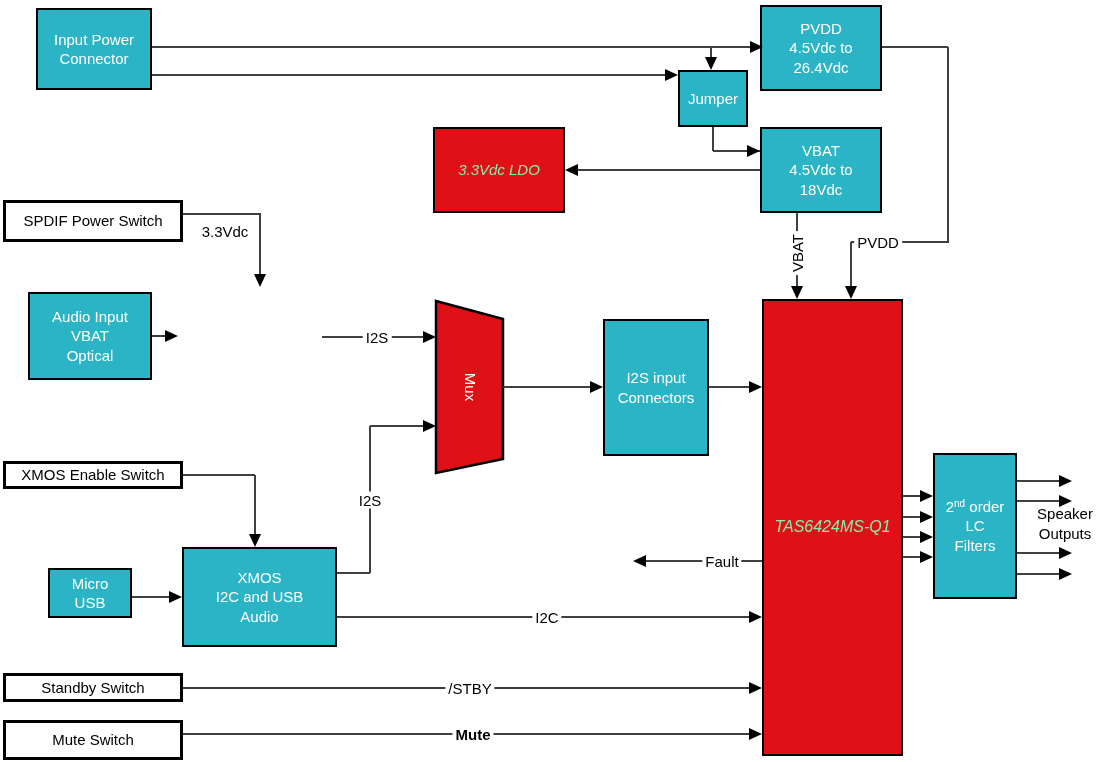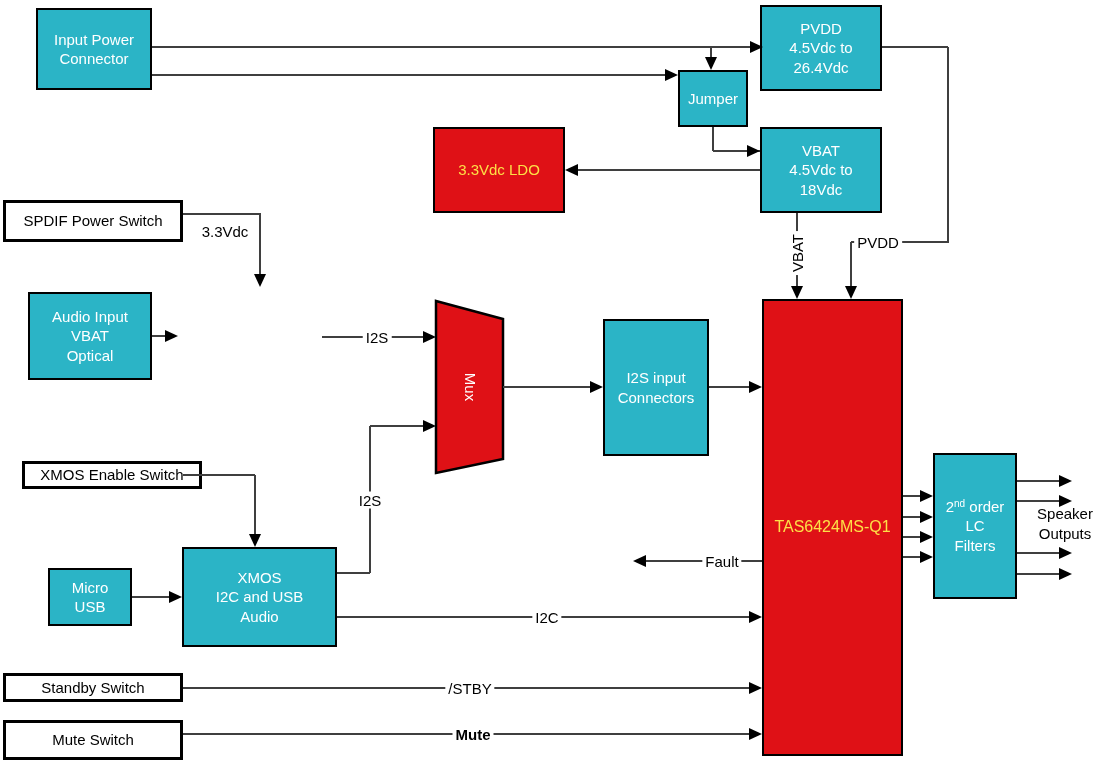--- a/index.html
+++ b/index.html
@@ -2,21 +2,21 @@
 <html><head>
 <meta charset="utf-8">
 <style>
   html,body{margin:0;padding:0;background:#fff;}
   .canvas{position:relative;width:1100px;height:762px;background:#ffffff;
           font-family:"Liberation Sans", sans-serif;overflow:hidden;}
   .blk{position:absolute;display:flex;align-items:center;justify-content:center;
        text-align:center;box-sizing:border-box;border:2px solid #000;
        white-space:pre-line;font-size:15px;line-height:1.27;}
   .cyan{background:#2bb4c6;color:#fff;}
-  .red{background:#df1116;color:#fde047;}
+  .red{background:#df1116;color:#86efac;font-style:italic;}
   .switch{background:#fff;color:#000;border-width:3px;}
   .wh{position:absolute;height:2px;background:#3f3f3f;}
   .wv{position:absolute;width:2px;background:#3f3f3f;}
   .ar{position:absolute;width:0;height:0;border-top:6px solid transparent;
       border-bottom:6px solid transparent;border-left:13px solid #000;}
   .al{position:absolute;width:0;height:0;border-top:6px solid transparent;
       border-bottom:6px solid transparent;border-right:13px solid #000;}
   .ad{position:absolute;width:0;height:0;border-left:6px solid transparent;
       border-right:6px solid transparent;border-top:13px solid #000;}
   .wlabel{position:absolute;transform:translate(-50%,-50%);background:#fff;
@@ -60,23 +60,23 @@
   <svg style="position:absolute;left:434px;top:299px;" width="72" height="176">
     <polygon points="2,2 69,20 69,160 2,174" fill="#df1116" stroke="#000" stroke-width="2.5"></polygon>
   </svg>
   <span class="muxtext" style="left:470px;top:387px;">Mux</span>
 
   <div class="blk cyan" style="left:603px;top:319px;width:106px;height:137px;">I2S input
 Connectors</div>
 
   <div class="blk red tas-label" style="left:762px;top:299px;width:141px;height:457px;">TAS6424MS-Q1</div>
 
-  <div class="blk switch" style="left:3px;top:461px;width:180px;height:28px;margin-left:19px;">XMOS Enable Switch</div>
+  <div class="blk switch" style="left:3px;top:461px;width:180px;height:28px;">XMOS Enable Switch</div>
 
-  <div class="blk cyan" style="left:48px;top:568px;width:84px;height:58px;">Micro
+  <div class="blk cyan" style="left:48px;top:568px;width:84px;height:50px;">Micro
 USB</div>
 
   <div class="blk cyan" style="left:182px;top:547px;width:155px;height:100px;">XMOS
 I2C and USB
 Audio</div>
 
   <div class="blk switch" style="left:3px;top:673px;width:180px;height:29px;">Standby Switch</div>
 
   <div class="blk switch" style="left:3px;top:720px;width:180px;height:40px;">Mute Switch</div>
 

